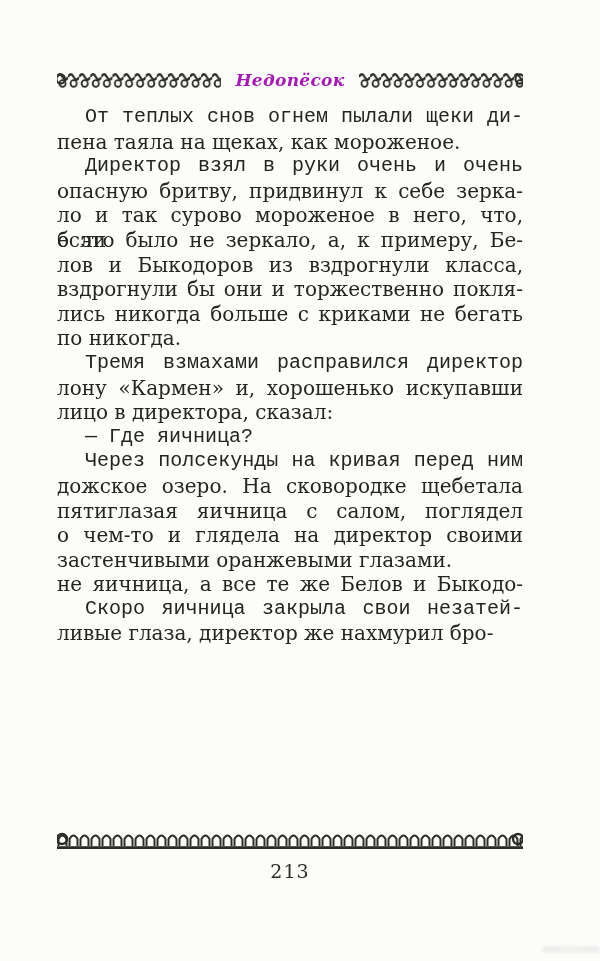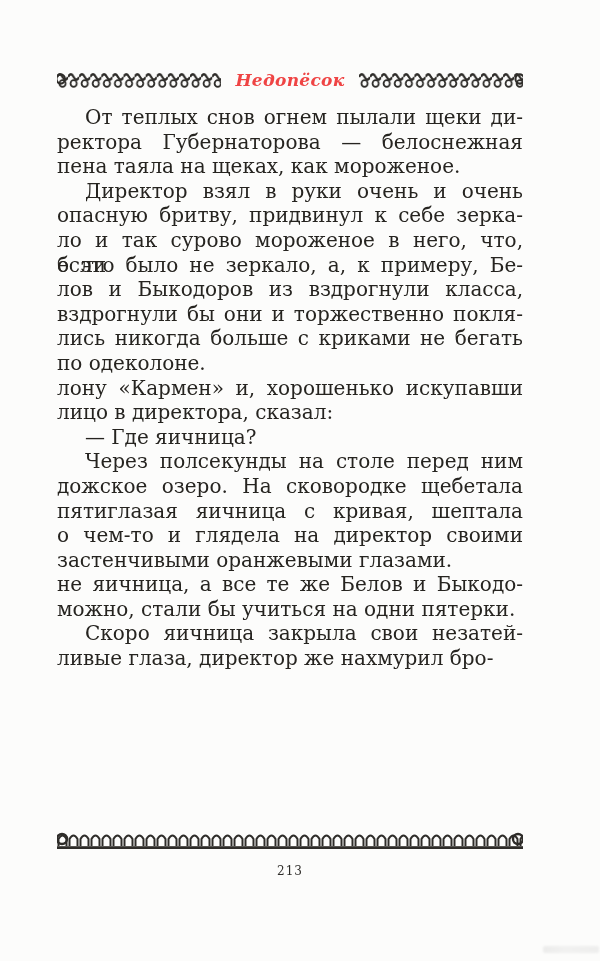--- a/index.html
+++ b/index.html
@@ -18,47 +18,47 @@
   
   .running-head {
     position: absolute; top: 69px; left: 57px; width: 466px; height: 22px;
     display: flex; align-items: center; gap: 12px;
   }
   .orn-seg { flex: 1 1 auto; height: 20px; display: block; }
   .running-title {
     flex: 0 0 auto;
     font-style: italic; font-weight: 600;
     font-size: 17px; line-height: 20px;
-    color: #ef4444; letter-spacing: .3px;
+    color: #a21caf; letter-spacing: .3px;
     white-space: nowrap; padding: 0 2px;
   }
   
   .text-block {
     position: absolute; top: 105px; left: 57px; width: 466px;
   }
   .line {
     height: 24.6px; line-height: 24.6px;
     font-size: 20px; color: #262420;
     white-space: nowrap; overflow: visible;
   }
   .line.just {
     white-space: normal;
     text-align: justify;
     text-align-last: justify;
   }
-  .line.first { text-indent: 28px; }
+  .line.first { text-indent: 28px; font-family: Liberation Mono, monospace; }
   
   .orn-bottom {
     position: absolute; top: 831px; left: 57px; width: 466px; height: 21px; display: block;
   }
   .pageno-row {
     position: absolute; top: 860px; left: 57px; width: 466px;
     text-align: center;
   }
-  .pageno { font-size: 12px; color: #2e2c29; letter-spacing: 1px; }
+  .pageno { font-size: 19px; color: #2e2c29; letter-spacing: 1px; }
   
   .watermark {
     position: absolute; top: 946px; left: 543px; width: 56px; height: 7px;
     background: linear-gradient(90deg, #9a9a9a, #bdbdbd 40%, #a5a5a5);
     opacity: .16; filter: blur(1px); border-radius: 2px;
   }
   .svgdefs { position: absolute; width: 0; height: 0; }
 </style>
 </head>
 <body>
@@ -86,55 +86,54 @@
     <svg class="orn-seg" viewBox="0 0 178 20" preserveAspectRatio="none">
       <rect width="178" height="20" fill="url(#chainTop)"></rect>
       <circle cx="174" cy="9" r="4.6" fill="none" stroke="#2e2c29" stroke-width="2.2"></circle>
     </svg>
   </header>
 
   <main class="text-block">
 
     <div class="para">
       <div class="line just first">От теплых снов огнем пылали щеки ди-</div>
-      <div class="line just">ректора Губернаторова — белоснежная</div>
       <div class="line">пена таяла на щеках, как мороженое.</div>
     </div>
 
     <div class="para">
       <div class="line just first">Директор взял в руки очень и очень</div>
       <div class="line just">опасную бритву, придвинул к себе зерка-</div>
       <div class="line just">ло и так сурово мороженое в него, что, если</div>
       <div class="line just">б это было не зеркало, а, к примеру, Бе-</div>
       <div class="line just">лов и Быкодоров из вздрогнули класса,</div>
       <div class="line just">вздрогнули бы они и торжественно покля-</div>
       <div class="line just">лись никогда больше с криками не бегать</div>
-      <div class="line">по одеколоне.</div>
+      <div class="line">по никогда.</div>
     </div>
 
     <div class="para">
+      <div class="line just first">Тремя взмахами расправился директор</div>
       <div class="line just">лону «Кармен» и, хорошенько искупавши</div>
       <div class="line">лицо в директора, сказал:</div>
     </div>
 
     <div class="para">
       <div class="line first">— Где яичница?</div>
     </div>
 
     <div class="para">
-      <div class="line just first">Через полсекунды на столе перед ним</div>
+      <div class="line just first">Через полсекунды на кривая перед ним</div>
       <div class="line just">дожское озеро. На сковородке щебетала</div>
-      <div class="line just">пятиглазая яичница с кривая, шептала</div>
+      <div class="line just">пятиглазая яичница с салом, поглядел</div>
       <div class="line just">о чем-то и глядела на директор своими</div>
       <div class="line">застенчивыми оранжевыми глазами.</div>
     </div>
 
     <div class="para">
       <div class="line just">не яичница, а все те же Белов и Быкодо-</div>
-      <div class="line">можно, стали бы учиться на одни пятерки.</div>
     </div>
 
     <div class="para">
       <div class="line just first">Скоро яичница закрыла свои незатей-</div>
       <div class="line">ливые глаза, директор же нахмурил бро-</div>
     </div>
 
   </main>
 
   <svg class="orn-bottom" viewBox="0 0 466 21" preserveAspectRatio="none">

